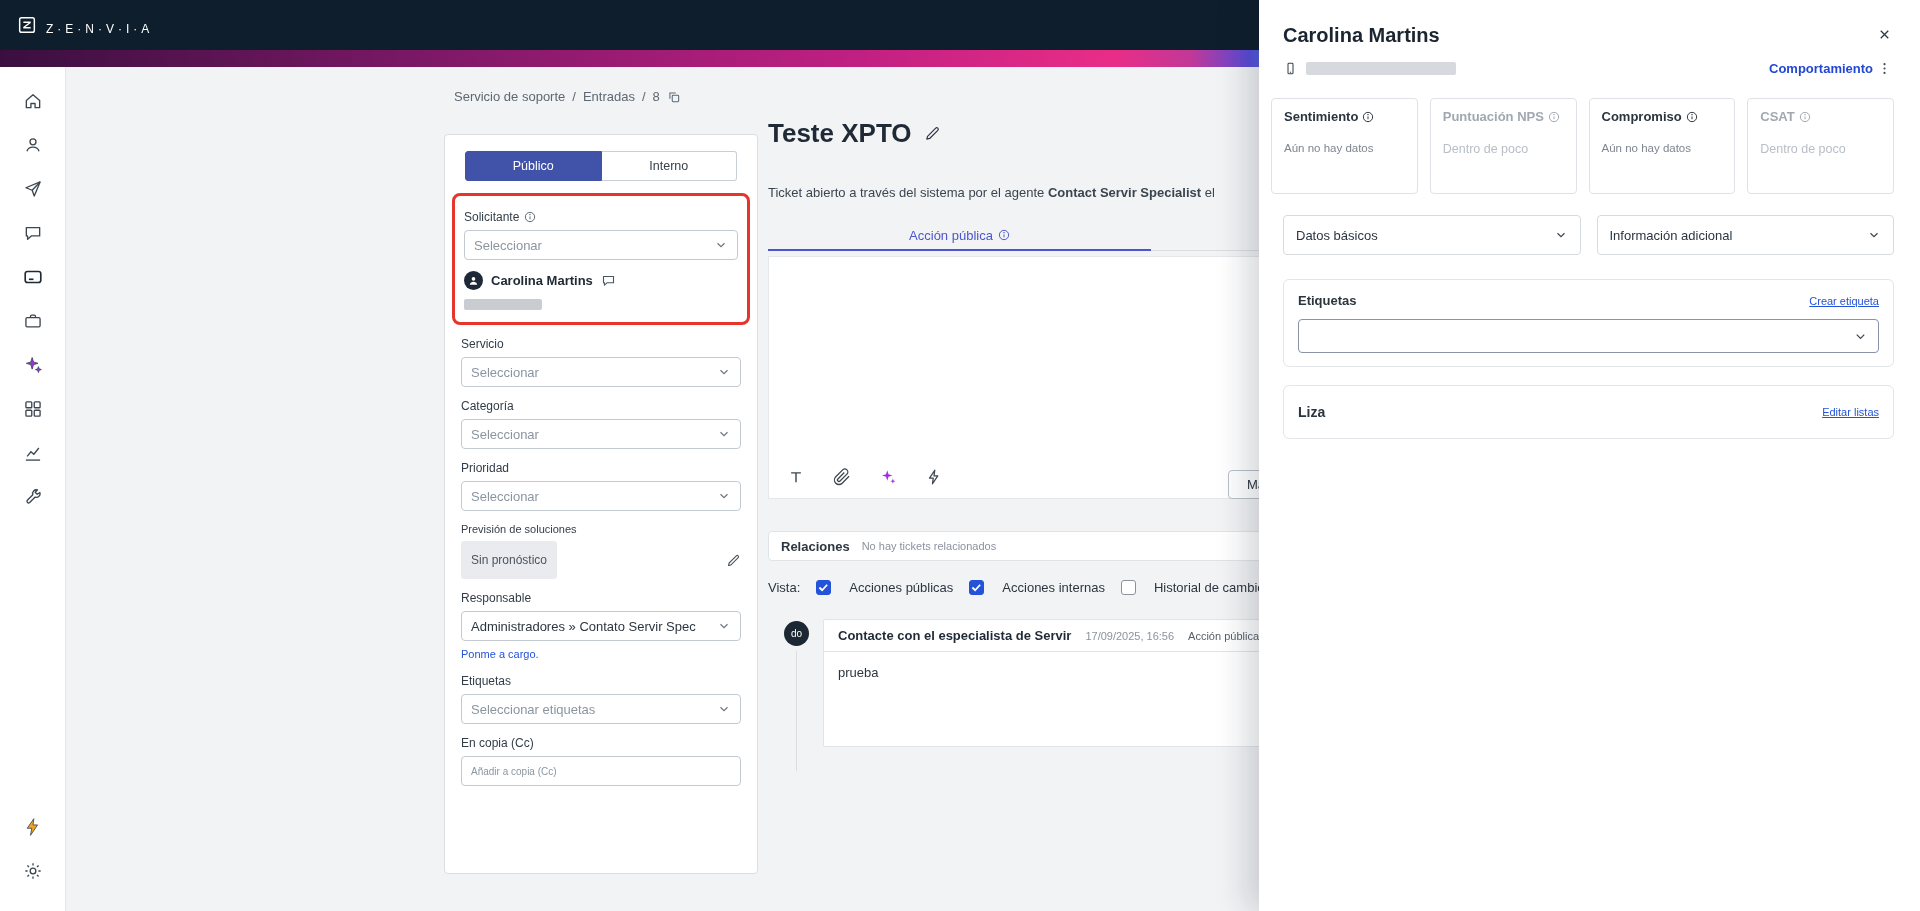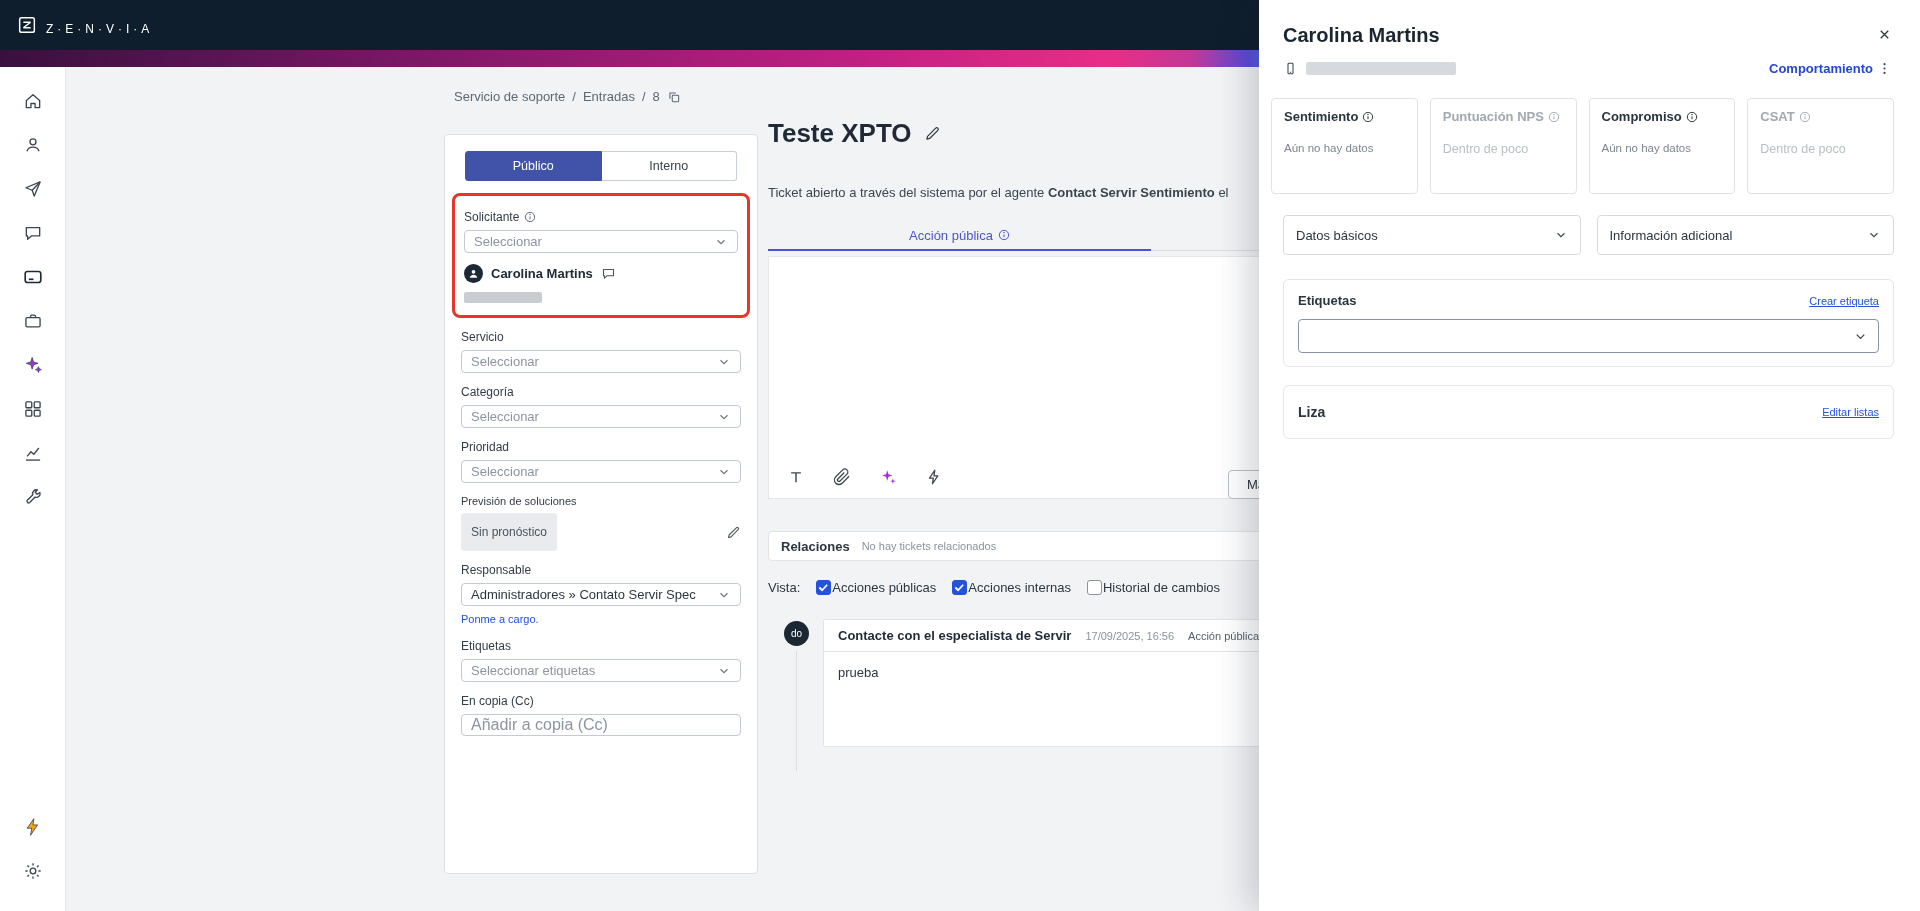--- a/index.html
+++ b/index.html
@@ -28,24 +28,24 @@
   .breadcrumb .crumb { cursor:pointer; }
 
   
   .form-card { position:absolute; left:378px; top:67px; width:314px; height:740px; background:#fff; border:1px solid #dadfe3; border-radius:4px; padding:14px 16px; }
   .tabs { display:flex; height:30px; margin:2px 4px 12px; }
   .tab { flex:1; display:flex; align-items:center; justify-content:center; font-size:12.5px; cursor:pointer; }
   .tab.selected { background:#4053a8; color:#fff; border:1px solid #4053a8; border-radius:3px 0 0 3px; }
   .tab.plain { background:#fff; color:#38424c; border:1px solid #c9cfd6; border-left:none; border-radius:0 3px 3px 0; }
 
   .field-label { display:flex; align-items:center; gap:5px; font-size:12px; color:#323d48; margin:12px 0 6px; }
-  .select { height:23px; border:1px solid #c4cad1; border-radius:4px; background:#fff; display:flex; align-items:center; justify-content:space-between; padding:0 9px; cursor:pointer; }
+  .select { height:30px; border:1px solid #c4cad1; border-radius:4px; background:#fff; display:flex; align-items:center; justify-content:space-between; padding:0 9px; cursor:pointer; }
   .select .ph { font-size:13px; color:#8b95a0; overflow:hidden; white-space:nowrap; text-overflow:ellipsis; }
   .select .val { font-size:13px; color:#2c3640; overflow:hidden; white-space:nowrap; text-overflow:ellipsis; }
-  .text-input { width:100%; height:22px; border:1px solid #c4cad1; border-radius:4px; padding:0 9px; font-size:16px; color:#2c3640; font-family:"Liberation Sans",sans-serif; }
+  .text-input { width:100%; height:30px; border:1px solid #c4cad1; border-radius:4px; padding:0 9px; font-size:10px; color:#2c3640; font-family:"Liberation Sans",sans-serif; }
   .text-input::placeholder { color:#8b95a0; }
 
   .annotation { border:3px solid #e5352c; border-radius:8px; margin:0 -9px 6px; padding:2px 9px 12px; }
   .contact-row { display:flex; align-items:center; gap:8px; margin-top:11px; }
   .avatar-sm { width:19px; height:19px; border-radius:50%; background:#1d2936; display:flex; align-items:center; justify-content:center; flex:none; }
   .contact-name { font-size:13px; font-weight:bold; color:#212b35; }
   .redacted-sm { width:78px; height:11px; background:#c9cdd2; border-radius:2px; margin-top:9px; }
 
   .chip-row { display:flex; align-items:center; justify-content:space-between; }
   .chip { background:#e9ebee; color:#4a545e; font-size:12px; padding:12px 10px; border-radius:3px; }
@@ -61,21 +61,21 @@
   .editor-toolbar { position:absolute; left:18px; bottom:12px; display:flex; align-items:center; gap:28px; }
   .tool { cursor:pointer; display:flex; align-items:center; }
   .mar-btn { position:absolute; left:1162px; top:403px; height:29px; padding:0 18px; background:#fff; border:1px solid #b9c0c7; border-radius:4px; font-size:13px; color:#2c3640; cursor:pointer; white-space:nowrap; }
 
   .relations-bar { position:absolute; left:702px; top:464px; width:680px; height:30px; background:#fff; border:1px solid #e0e4e8; border-radius:4px; display:flex; align-items:center; gap:12px; padding:0 12px; }
   .relations-title { font-size:13px; font-weight:bold; color:#2c3640; }
   .relations-empty { font-size:11px; color:#8a939e; }
 
   .view-row { position:absolute; left:702px; top:513px; display:flex; align-items:center; gap:16px; }
   .view-label { font-size:13px; color:#2c3640; }
-  .view-opt { display:flex; align-items:flex-start; gap:1px; cursor:pointer; }
+  .view-opt { display:flex; align-items:flex-start; gap:18px; cursor:pointer; }
   .view-opt span { font-size:13px; color:#2c3640; white-space:nowrap; }
   .checkbox { width:15px; height:15px; border-radius:3px; border:1px solid #8a939e; background:#fff; display:flex; align-items:center; justify-content:center; flex:none; }
   .checkbox.checked { background:#2452d9; border-color:#2452d9; }
 
   .tl-avatar { position:absolute; left:718px; top:554px; width:25px; height:25px; border-radius:50%; background:#1b2733; color:#fff; font-size:10px; display:flex; align-items:center; justify-content:center; }
   .tl-line { position:absolute; left:730px; top:584px; width:1px; height:120px; background:#d9dee3; }
   .action-card { position:absolute; left:757px; top:552px; width:745px; height:128px; background:#fff; border:1px solid #e1e5e9; border-radius:2px; }
   .action-card-head { display:flex; align-items:baseline; gap:14px; padding:8px 14px; border-bottom:1px solid #e1e5e9; }
   .ac-author { font-size:13px; font-weight:bold; color:#1f2a36; }
   .ac-time { font-size:11px; color:#8a939e; }
@@ -304,21 +304,21 @@
       <input class="text-input" placeholder="Añadir a copia (Cc)" style="">
     </div>
 
     <div class="ticket-title-row">
       <span class="ticket-title">Teste XPTO</span>
       <svg width="17" height="17" viewBox="0 0 24 24" fill="none" stroke="#2c3640" stroke-width="1.7" stroke-linejoin="round">
           <path d="M4 20l1-4L16.5 4.5a2.1 2.1 0 0 1 3 3L8 19z"></path>
         </svg>
     </div>
 
-    <div class="ticket-desc"><span>Ticket abierto a través del sistema por el agente </span><b>Contact Servir Sentimiento</b><span> el</span></div>
+    <div class="ticket-desc"><span>Ticket abierto a través del sistema por el agente </span><b>Contact Servir Specialist</b><span> el</span></div>
 
     <div class="action-tabs">
       <div class="action-tab">
         <span>Acción pública</span>
         <svg width="12" height="12" viewBox="0 0 16 16" fill="none" stroke="#4c55cc" stroke-width="1.3">
             <circle cx="8" cy="8" r="6.2"></circle>
             <path d="M8 7.2V11"></path>
             <circle cx="8" cy="5" r="0.4" fill="#4c55cc"></circle>
           </svg>
       </div>

